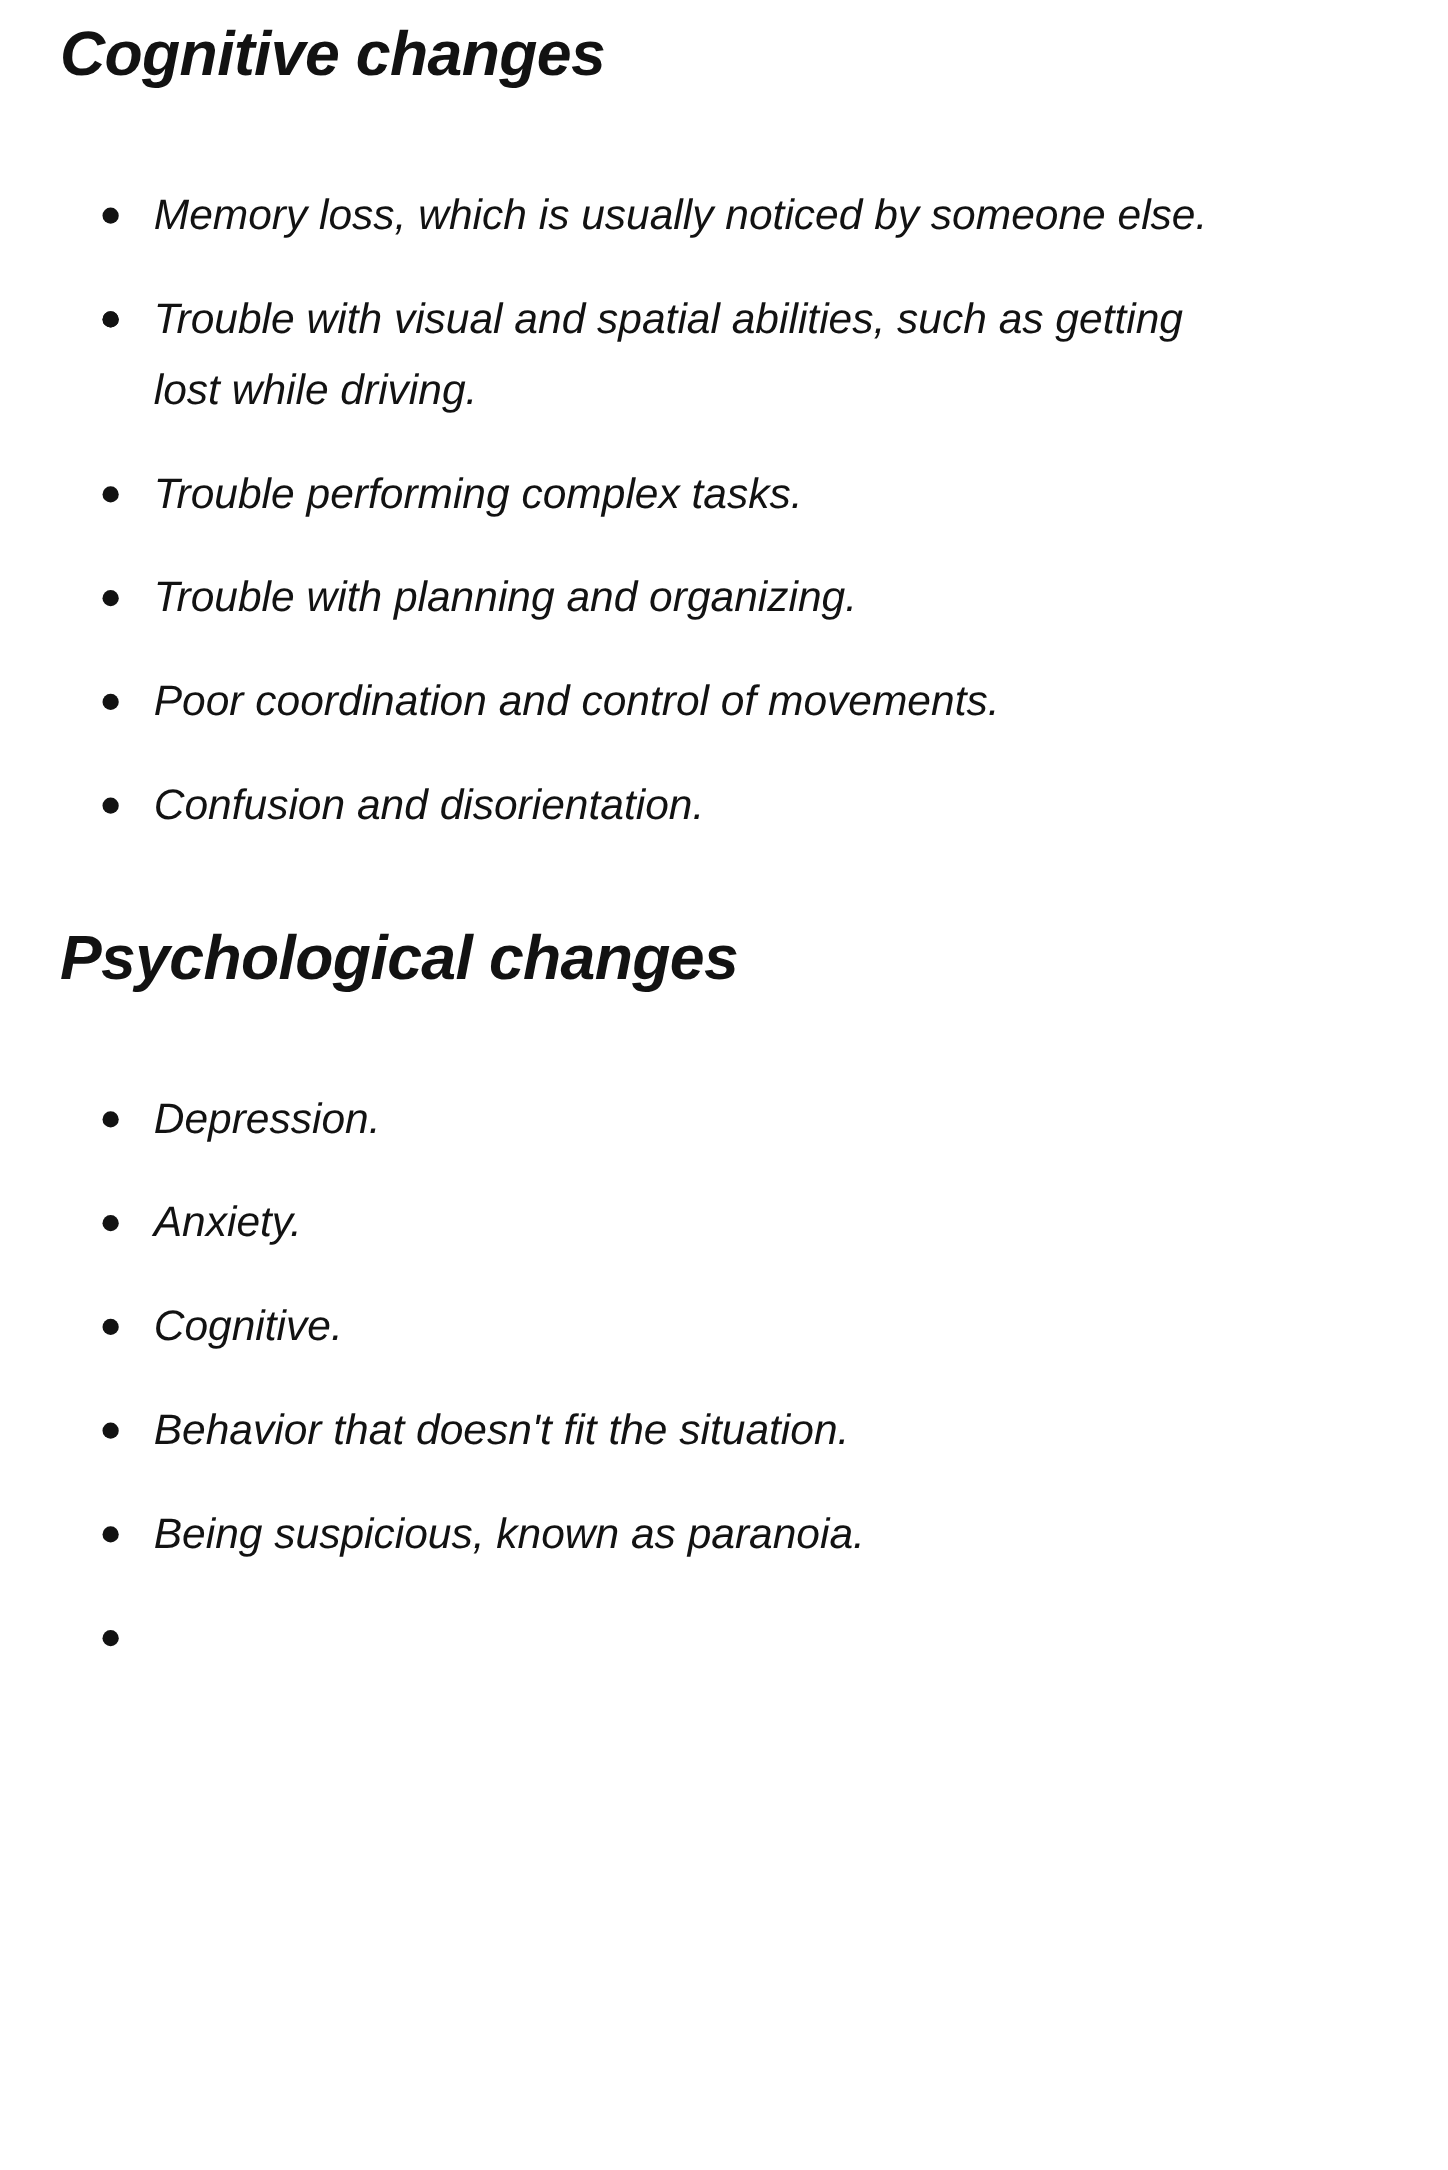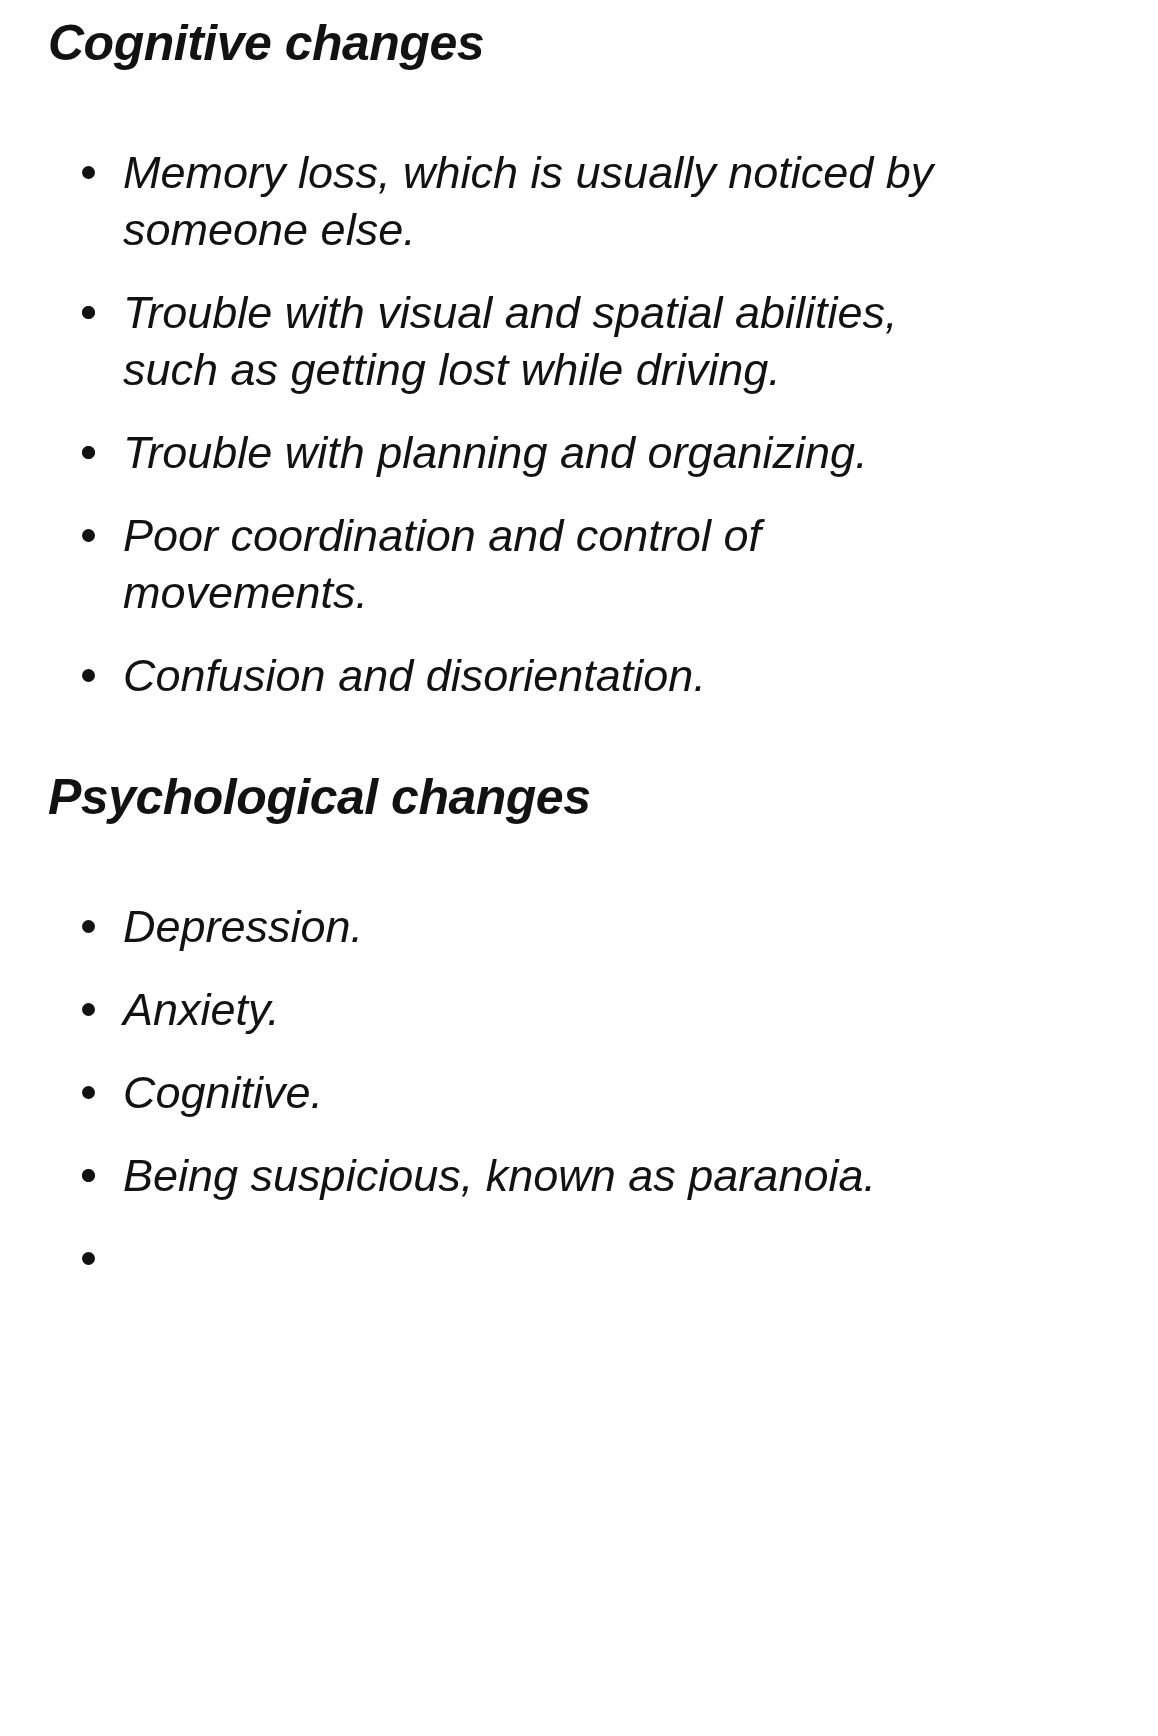--- a/index.html
+++ b/index.html
@@ -29,21 +29,21 @@
   section + section h2.section-heading {
     margin-top: 62px;
   }
   ul.symptom-list {
     list-style: none;
     margin: 0;
     padding: 0;
   }
   ul.symptom-list li {
     position: relative;
-    font-size: 45px;
+    font-size: 34px;
     line-height: 57px;
     margin: 0 0 26px 0;
     padding-left: 75px;
     max-width: 860px;
     color: #121212;
   }
   ul.symptom-list li:last-child {
     margin-bottom: 0;
   }
   .bullet {
@@ -73,20 +73,21 @@
   </li>
 
   <li>
     <span class="bullet"></span>
     <span class="item-text">Trouble with visual and spatial abilities, such as getting lost while driving.</span>
   </li>
 
 
   <li>
     <span class="bullet"></span>
+    <span class="item-text">Trouble performing complex tasks.</span>
   </li>
 
   <li>
     <span class="bullet"></span>
     <span class="item-text">Trouble with planning and organizing.</span>
   </li>
 
   <li>
     <span class="bullet"></span>
     <span class="item-text">Poor coordination and control of movements.</span>
@@ -113,20 +114,21 @@
     <span class="item-text">Anxiety.</span>
   </li>
 
   <li>
     <span class="bullet"></span>
     <span class="item-text">Cognitive.</span>
   </li>
 
   <li>
     <span class="bullet"></span>
+    <span class="item-text">Behavior that doesn't fit the situation.</span>
   </li>
 
   <li>
     <span class="bullet"></span>
     <span class="item-text">Being suspicious, known as paranoia.</span>
   </li>
 
   <li>
     <span class="bullet"></span>
   </li>

